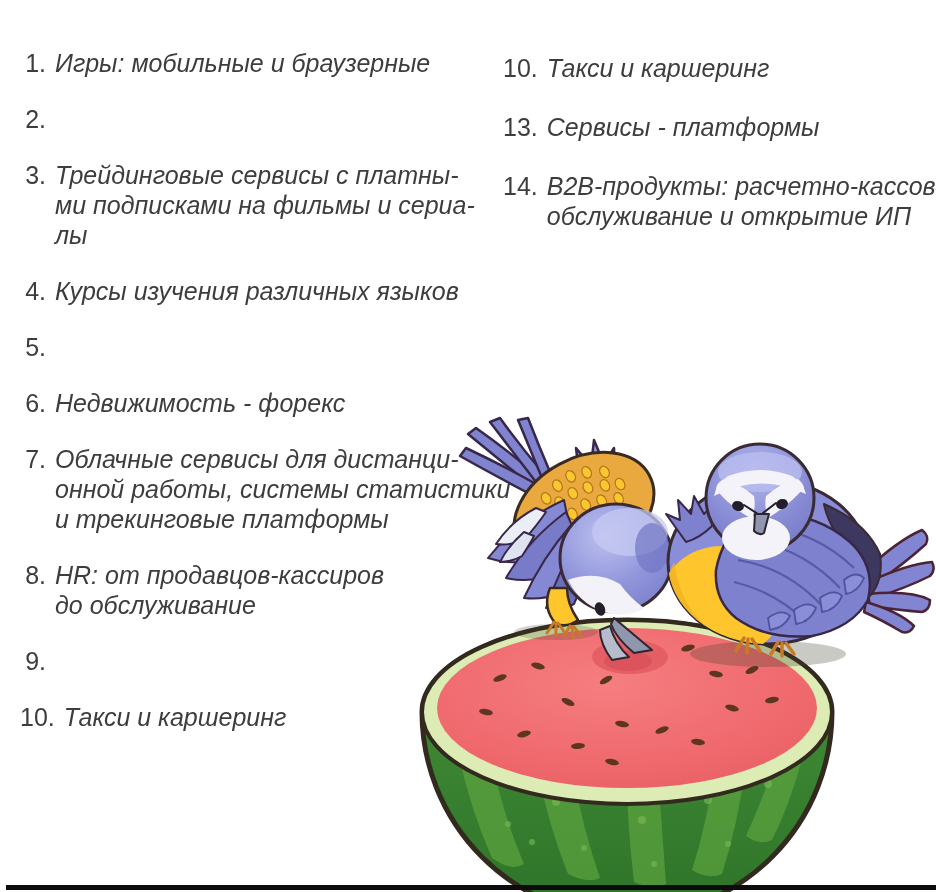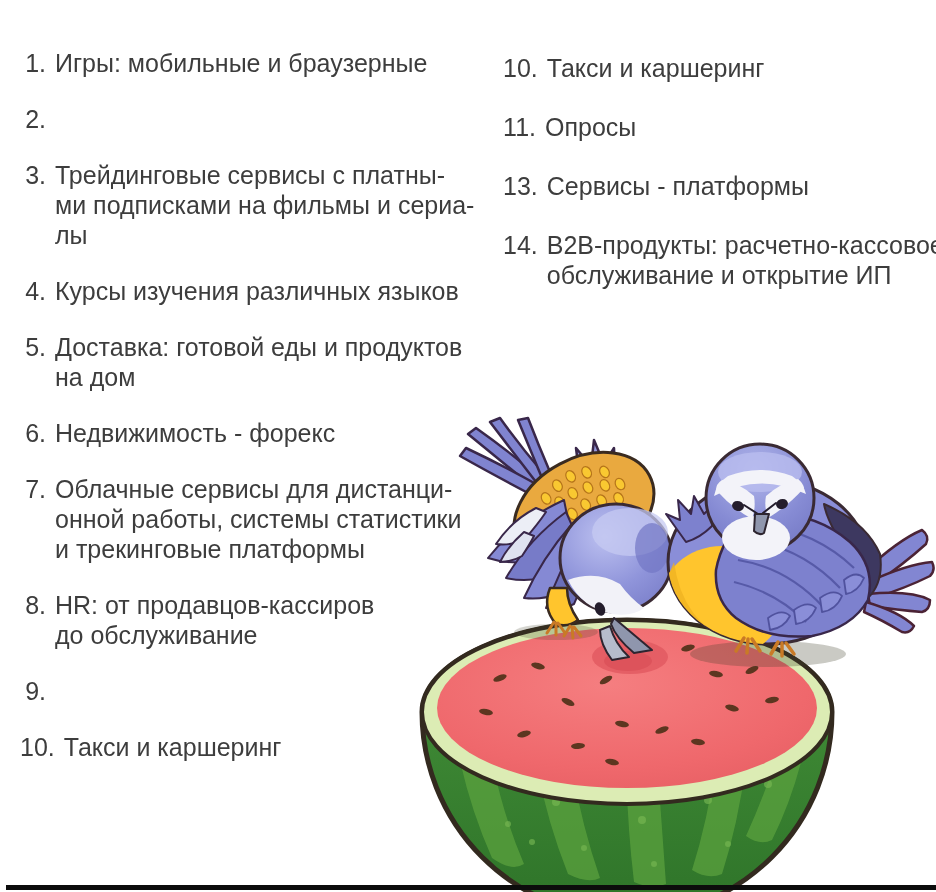--- a/index.html
+++ b/index.html
@@ -15,21 +15,21 @@
     color:#3d3d3d;
     font-size:25px;line-height:30px;
   }
   .list-col-left{left:20px;top:48px;width:470px;}
   .list-col-right{left:503px;top:53px;width:430px;}
   .list-item{display:flex;align-items:flex-start;}
   .list-col-left  .list-item{margin-bottom:26px;}
   .list-col-right .list-item{margin-bottom:29px;}
   .num{flex:0 0 auto;min-width:26px;text-align:right;margin-right:9px;}
   .list-col-right .num{min-width:33px;}
-  .txt{white-space:pre;}
+  .txt{white-space:pre;font-style:italic;}
   .illustration{
     position:absolute;left:416px;top:412px;width:520px;height:480px;
   }
   .bottom-bar{
     position:absolute;left:6px;right:0;bottom:2px;height:5px;
     background:#0c0c0c;z-index:5;
   }
 </style>
 </head>
 <body>
@@ -49,22 +49,20 @@
       <span class="txt">Трейдинговые сервисы с платны-
 ми подписками на фильмы и сериа-
 лы</span>
     </div>
     <div class="list-item">
       <span class="num">4.</span>
       <span class="txt">Курсы изучения различных языков</span>
     </div>
     <div class="list-item">
       <span class="num">5.</span>
-      <span class="txt">Доставка: готовой еды и продуктов
-на дом</span>
     </div>
     <div class="list-item">
       <span class="num">6.</span>
       <span class="txt">Недвижимость - форекс</span>
     </div>
     <div class="list-item">
       <span class="num">7.</span>
       <span class="txt">Облачные сервисы для дистанци-
 онной работы, системы статистики
 и трекинговые платформы</span>
@@ -80,24 +78,20 @@
     <div class="list-item">
       <span class="num">10.</span>
       <span class="txt">Такси и каршеринг</span>
     </div>
   </div>
 
   <div class="list-col list-col-right">
     <div class="list-item">
       <span class="num">10.</span>
       <span class="txt">Такси и каршеринг</span>
-    </div>
-    <div class="list-item">
-      <span class="num">11.</span>
-      <span class="txt">Опросы</span>
     </div>
     <div class="list-item">
       <span class="num">13.</span>
       <span class="txt">Сервисы - платформы</span>
     </div>
     <div class="list-item">
       <span class="num">14.</span>
       <span class="txt">B2B-продукты: расчетно-кассовое
 обслуживание и открытие ИП</span>
     </div>

